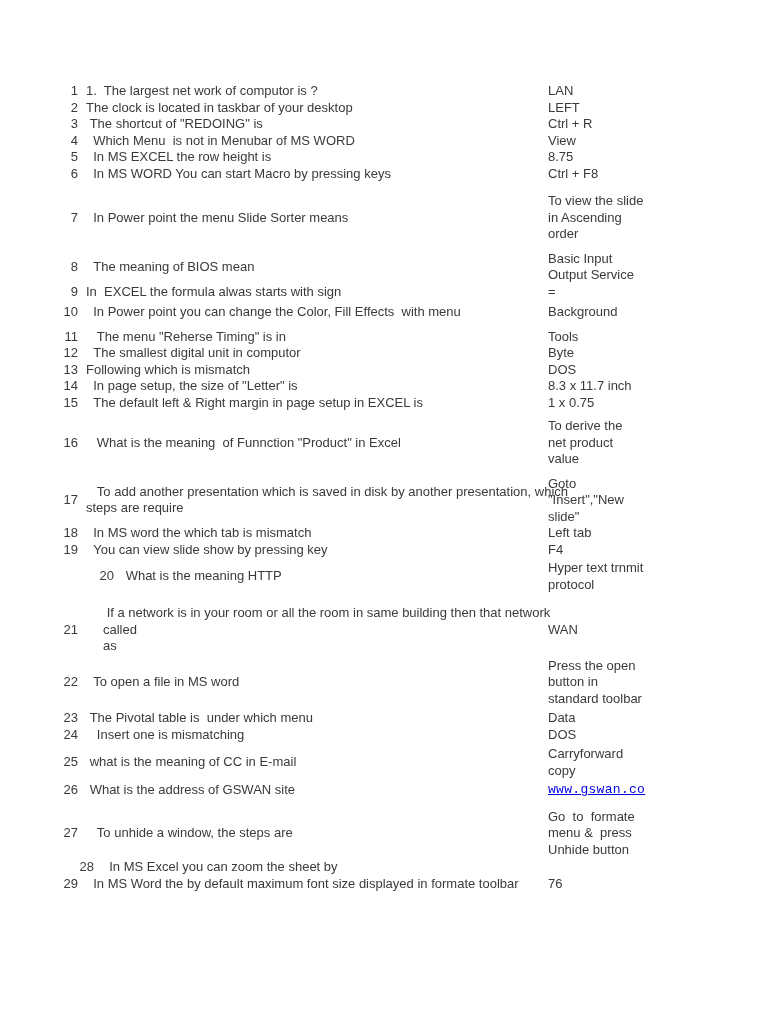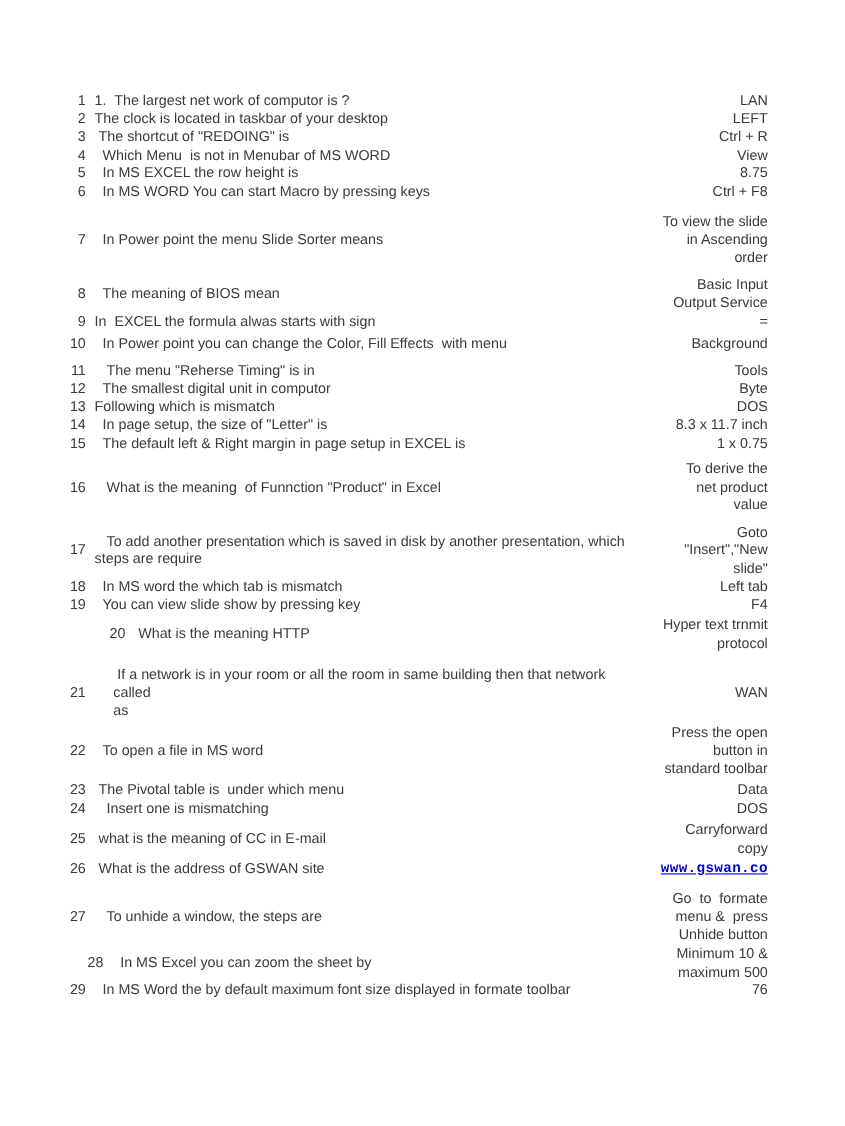--- a/index.html
+++ b/index.html
@@ -24,30 +24,29 @@
     white-space: pre;
   }
   .q {
     flex: 1 1 auto;
     padding-left: 8px;
     margin-right: -40px;
     white-space: pre-wrap;
   }
   .a {
     flex: 0 0 150px;
-    text-align: right;
+    text-align: left;
     white-space: pre-wrap;
   }
   a.a {
     color: #0000e0;
     text-decoration: underline;
     font-family: "Liberation Mono", monospace;
     font-size: 13px;
     letter-spacing: 0.3px;
-    font-weight: bold;
   }
   .mt1 { margin-top: 1px; padding-left: 16px; }
   .mt2 { margin-top: 2px; margin-left: 36px; }
   .mt3 { margin-top: 3px; }
   .mt4 { margin-top: 4px; }
   .mt7 { margin-top: 7px; }
   .mt8 { margin-top: 8px; }
   .mt10 { margin-top: 10px; }
   .mt11 { margin-top: 11px; }
   .mt12 { margin-top: 12px; gap: 17px; }
@@ -230,22 +229,20 @@
     <div class="num">27</div>
     <div class="q">   To unhide a window, the steps are</div>
     <div class="a">Go  to  formate
 menu &amp;  press
 Unhide button</div>
   </div>
 
   <div class="row mt1">
     <div class="num">28</div>
     <div class="q">  In MS Excel you can zoom the sheet by</div>
-    <div class="a">Minimum 10 &amp;
-maximum 500</div>
   </div>
 
   <div class="row">
     <div class="num">29</div>
     <div class="q">  In MS Word the by default maximum font size displayed in formate toolbar</div>
     <div class="a">76</div>
   </div>
 
 </div>
 

